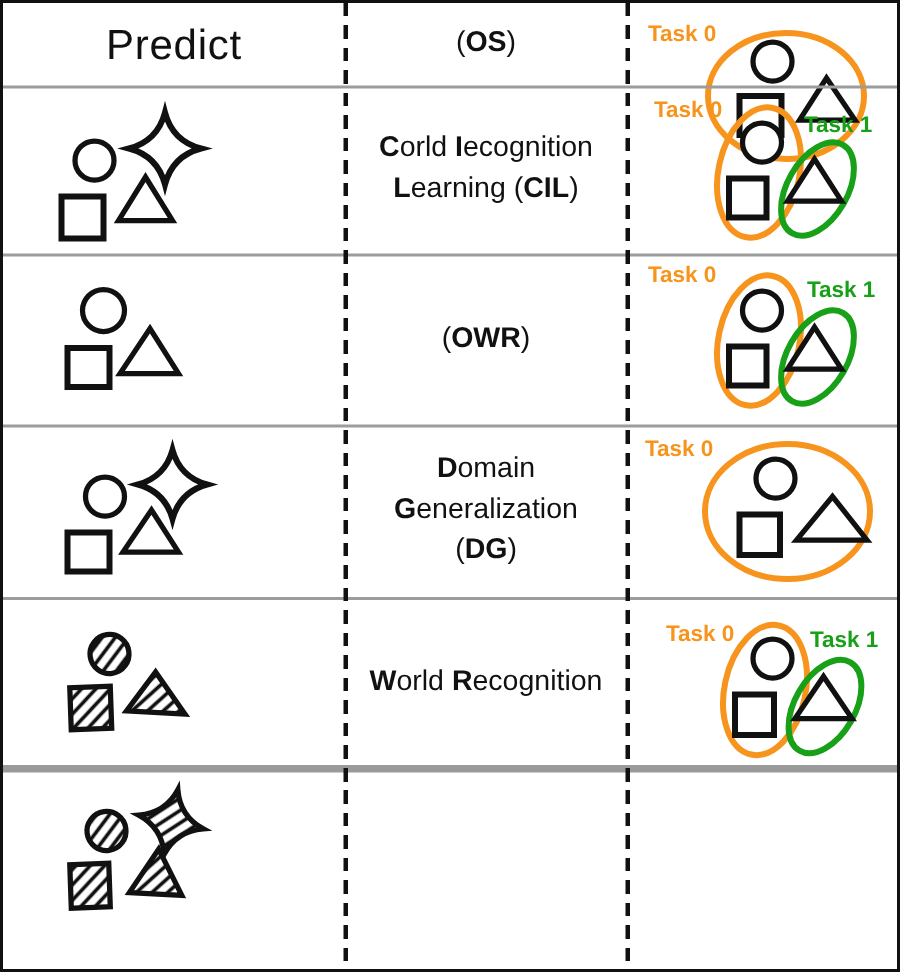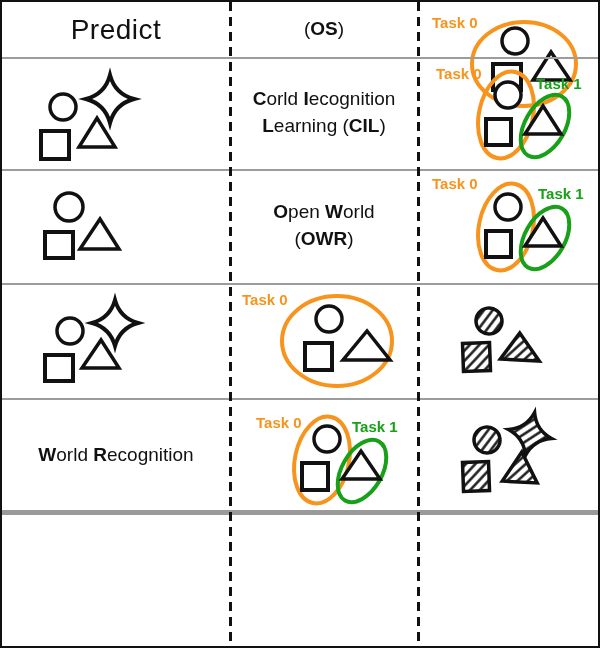--- a/index.html
+++ b/index.html
@@ -98,21 +98,20 @@
     </div>
     <div class="cell">
       <svg class="shape-svg" width="180" height="114" viewBox="0 0 180 114">
         <circle cx="67" cy="38" r="14" fill="#fff" stroke="#111" stroke-width="3.5"></circle>
         <rect x="43" y="63" width="28" height="26" fill="#fff" stroke="#111" stroke-width="4"></rect>
         <polygon points="78,80 117,80 98,50" fill="#fff" stroke="#111" stroke-width="3.5"></polygon>
       </svg>
     </div>
 
     <div class="cell setting">
-      <div><b>O</b><span>pen </span><b>W</b><span>orld</span></div>
       <div><span>(</span><b>OWR</b><span>)</span></div>
     </div>
     <div class="cell">
       <svg class="shape-svg" width="188" height="115" viewBox="0 0 188 115">
         <ellipse cx="88" cy="58" rx="27" ry="44" transform="rotate(12 88 58)" fill="none" stroke="#F7941D" stroke-width="4"></ellipse>
         <ellipse cx="127" cy="69" rx="20" ry="34" transform="rotate(30 127 69)" fill="none" stroke="#18A018" stroke-width="4"></ellipse>
         <circle cx="90" cy="38" r="13" fill="#fff" stroke="#111" stroke-width="3.5"></circle>
         <rect x="68" y="62" width="25" height="26" fill="#fff" stroke="#111" stroke-width="4"></rect>
         <polygon points="107,77 143,77 125,49" fill="#fff" stroke="#111" stroke-width="3.5"></polygon>
       </svg>
@@ -121,20 +120,25 @@
     </div>
     <div class="cell">
       <svg class="shape-svg" width="180" height="115" viewBox="0 0 180 115">
         <circle cx="68" cy="48" r="13" fill="#fff" stroke="#111" stroke-width="3.5"></circle>
         <path d="M113,17 Q118,35 136,40 Q118,45 113,63 Q108,45 90,40 Q108,35 113,17 Z" fill="#fff" stroke="#111" stroke-width="4"></path>
         <rect x="43" y="72" width="28" height="26" fill="#fff" stroke="#111" stroke-width="4"></rect>
         <polygon points="80,85 117,85 99,57" fill="#fff" stroke="#111" stroke-width="3.5"></polygon>
       </svg>
     </div>
 
+    <div class="cell setting">
+      <div><b>D</b><span>omain</span></div>
+      <div><b>G</b><span>eneralization</span></div>
+      <div><span>(</span><b>DG</b><span>)</span></div>
+    </div>
     <div class="cell">
       <svg class="shape-svg" width="188" height="114" viewBox="0 0 188 114">
         <ellipse cx="107" cy="58" rx="55" ry="45" fill="none" stroke="#F7941D" stroke-width="4"></ellipse>
         <circle cx="99" cy="36" r="13" fill="#fff" stroke="#111" stroke-width="3.5"></circle>
         <rect x="75" y="60" width="27" height="27" fill="#fff" stroke="#111" stroke-width="4"></rect>
         <polygon points="113,77 160,77 137,48" fill="#fff" stroke="#111" stroke-width="3.5"></polygon>
       </svg>
       <span class="task-label" style="left: 12px; top: 8px; color: rgb(247, 148, 29);">Task 0</span>
     </div>
     <div class="cell">

